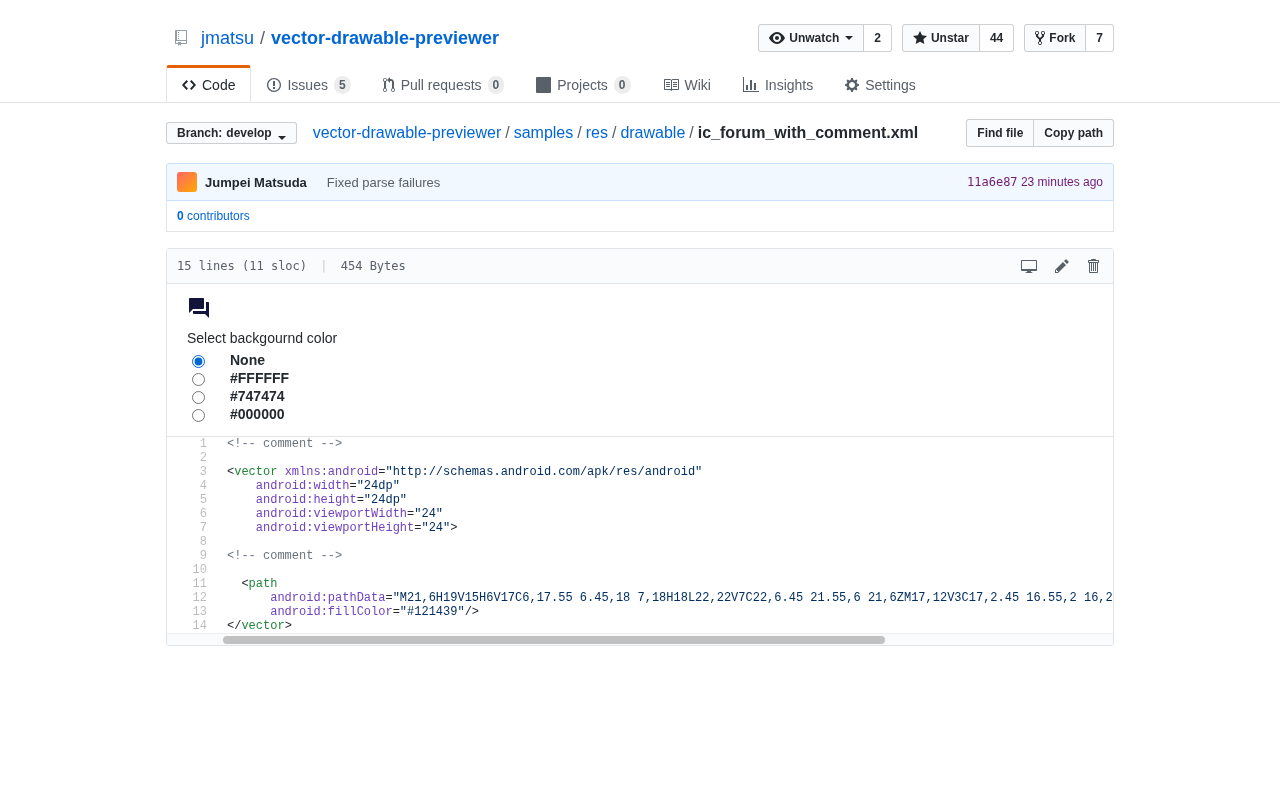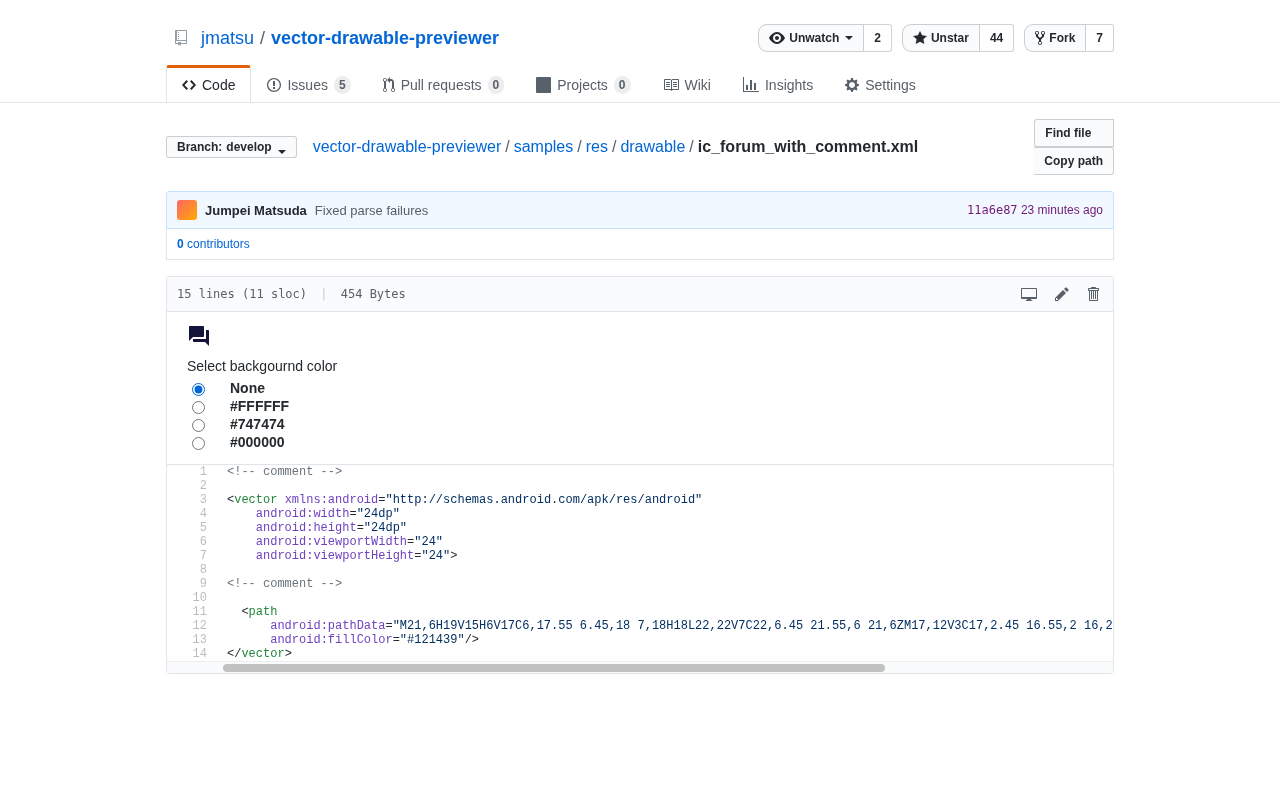--- a/index.html
+++ b/index.html
@@ -17,21 +17,21 @@
   .repo-title a { color: #0366d6; text-decoration: none; }
   .repo-title .name { font-weight: 600; }
   .repo-title .sep { color: #586069; margin: 0 2px; }
   .repo-icon { color: #959da5; margin-right: 6px; }
   .pageactions { display: flex; gap: 10px; }
   .btn-group { display: flex; }
   .btn {
     display: inline-flex; align-items: center; gap: 4px;
     padding: 3px 10px; font-size: 12px; font-weight: 600;
     color: #24292e; background: #fafbfc;
-    border: 1px solid rgba(27,31,35,.2); border-radius: 9px;
+    border: 1px solid rgba(27,31,35,.2); border-radius: 3px;
     line-height: 20px; cursor: pointer;
   }
   .btn-group .btn:first-child { border-top-right-radius:0; border-bottom-right-radius:0; }
   .btn-group .count {
     padding: 3px 10px; font-size: 12px; font-weight: 600;
     color: #24292e; background: #fff;
     border: 1px solid rgba(27,31,35,.2); border-left: 0;
     border-radius: 0 3px 3px 0; line-height: 20px;
   }
   .caret { width:0; height:0; border-left:4px solid transparent; border-right:4px solid transparent; border-top:4px solid #24292e; margin-left:2px; }
@@ -59,35 +59,35 @@
   }
   .commit-tease {
     border:1px solid #c8e1ff; background:#f1f8ff;
     border-radius:3px 3px 0 0; padding:8px 10px;
     display:flex; align-items:center; justify-content:space-between;
     font-size:13px;
   }
   .commit-tease .left { display:flex; align-items:center; gap:8px; }
   .avatar { width:20px; height:20px; border-radius:3px; background:linear-gradient(135deg,#f66,#fa0); display:inline-block; }
   .commit-tease .author { font-weight:600; color:#24292e; }
-  .commit-tease .msg { color:#586069; }
+  .commit-tease .msg { color:#586069;margin-left:12px; }
   .commit-tease .right { color:#701a75; font-size:12px; }
   .commit-tease .sha { font-family:SFMono-Regular,Consolas,monospace; }
   .contributors { border:1px solid #e1e4e8; border-top:0; padding:8px 10px; font-size:12px; }
   .contributors a { color:#0366d6; text-decoration:none; }
   .file-box { border:1px solid #e1e4e8; border-radius:3px; margin-top:16px; }
   .file-header {
     background:#fafbfc; border-bottom:1px solid #e1e4e8;
     padding:5px 10px; display:flex; align-items:center; justify-content:space-between;
     font-size:12px;
   }
   .file-info { font-family:SFMono-Regular,Consolas,monospace; color:#586069; }
   .file-info .divider { margin:0 6px; color:#ccc; }
   .file-actions { display:flex; align-items:center; gap:10px; }
-  .btn-group-seg { display:flex;flex-direction:column; }
+  .btn-group-seg { display:flex; }
   .btn-group-seg .btn { border-radius:0; }
   .btn-group-seg .btn:first-child { border-radius:3px 0 0 3px; }
   .btn-group-seg .btn:last-child { border-radius:0 3px 3px 0; }
   .btn-group-seg .btn + .btn { border-left:0; }
   .icon-btn { color:#586069; cursor:pointer; padding:4px; }
   .preview-pane { padding:12px 20px; border-bottom:1px solid #e1e4e8; }
   .preview-icon svg { width:24px; height:24px; }
   .bg-label { margin-top:10px; font-size:14px; }
   .radio-list { margin-top:6px; }
   .radio-row { display:flex; gap:22px; font-size:14px; font-weight:600; margin:2px 0; }

